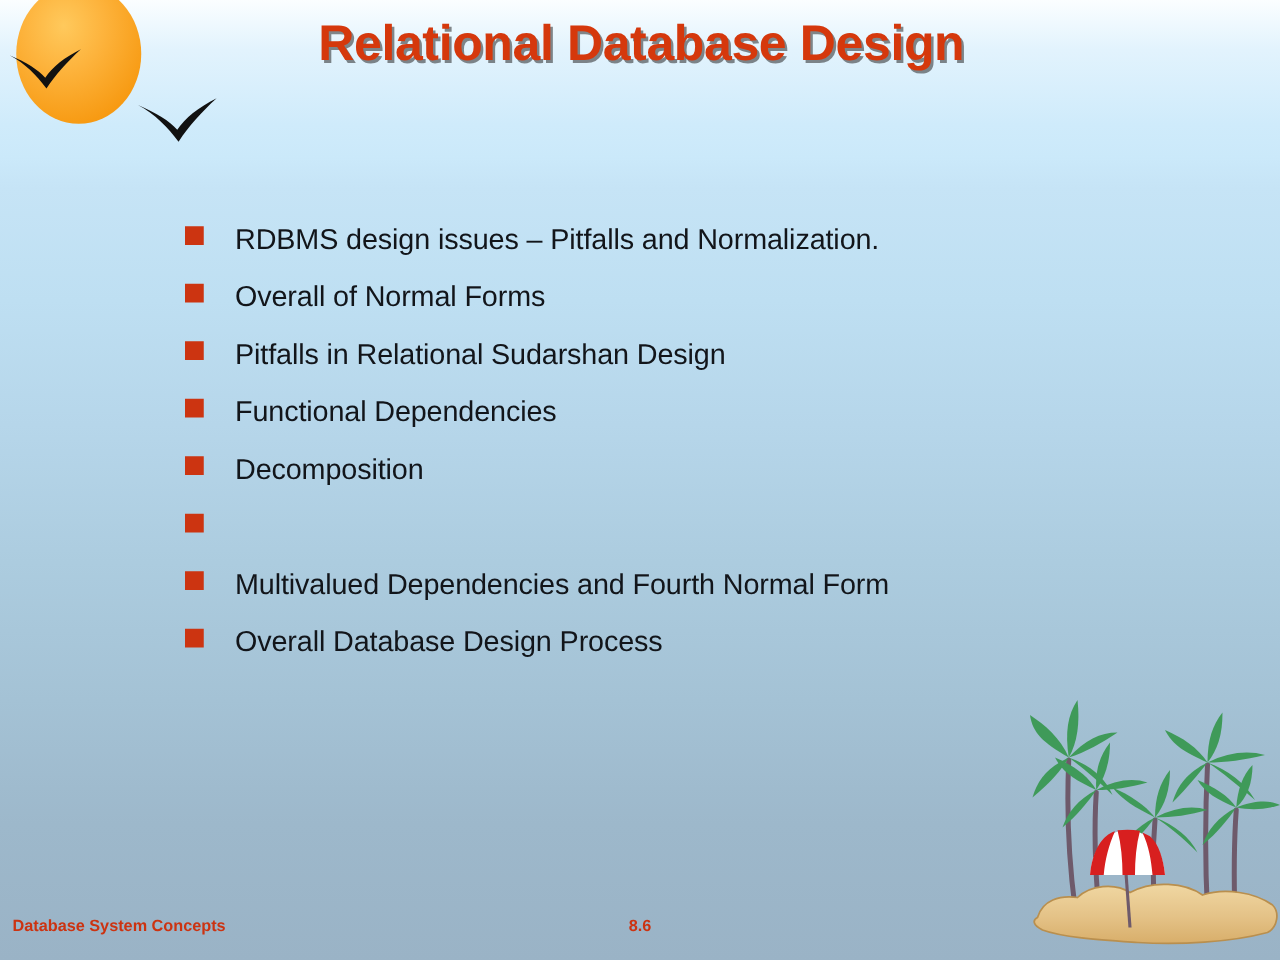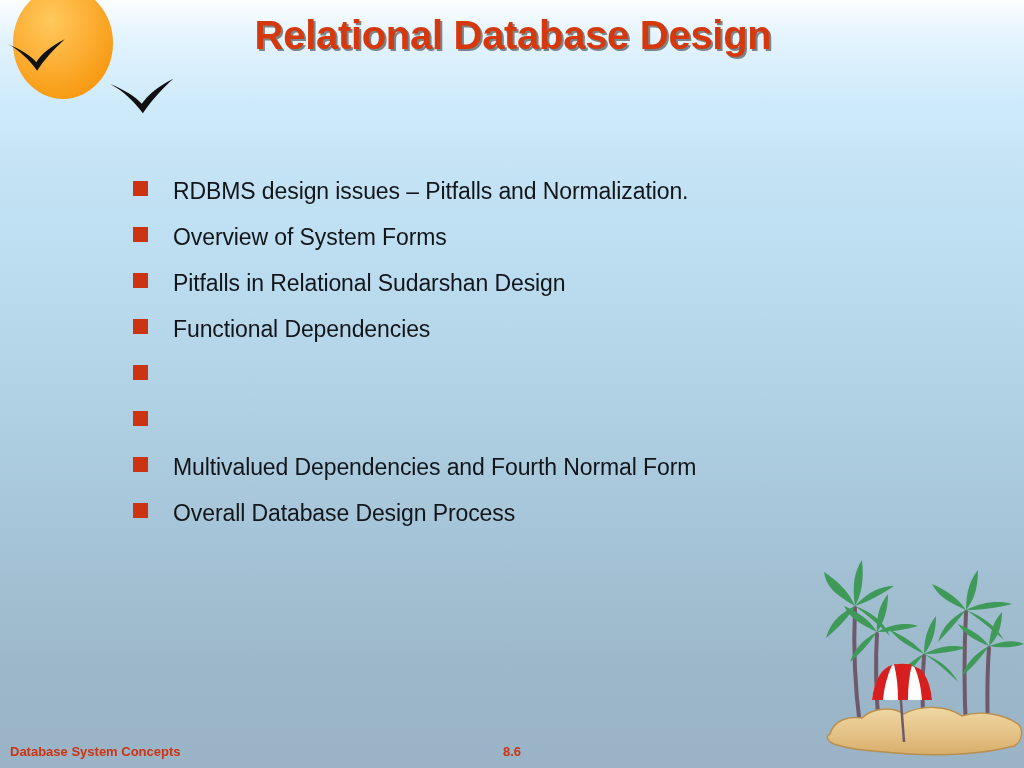--- a/index.html
+++ b/index.html
@@ -60,21 +60,21 @@
     line-height: 46px;
     letter-spacing: -0.3px;
     color: #d5380c;
     text-shadow: 2px 2px 0 rgba(40,40,40,0.55);
     white-space: nowrap;
   }
 
   
   .bullet-list {
     position: absolute;
-    left: 133px;
+    left: 148px;
     top: 168px;
     width: 800px;
     margin: 0;
     padding: 0;
     list-style: none;
   }
   .bullet-item {
     position: relative;
     height: 46px;
     line-height: 46px;
@@ -104,21 +104,21 @@
     bottom: 10px;
     width: 200px;
     height: 210px;
     pointer-events: none;
   }
 
   
   .footer {
     position: absolute;
     left: 0;
-    bottom: 0;
+    bottom: 11px;
     width: 916px;
     height: 32px;
   }
   .footer-text {
     position: absolute;
     font-family: "Liberation Sans", sans-serif;
     font-weight: bold;
     font-size: 13px;
     color: #cc3311;
     white-space: nowrap;
@@ -152,32 +152,33 @@
     <span class="slide-title">Relational Database Design</span>
   </div>
 
   <ul class="bullet-list">
     <li class="bullet-item">
       <span class="bullet-marker"></span>
       <span class="bullet-text">RDBMS design issues – Pitfalls and Normalization.</span>
     </li>
     <li class="bullet-item">
       <span class="bullet-marker"></span>
-      <span class="bullet-text">Overview of System Forms</span>
+      <span class="bullet-text">Overall of Normal Forms</span>
     </li>
     <li class="bullet-item">
       <span class="bullet-marker"></span>
       <span class="bullet-text">Pitfalls in Relational Sudarshan Design</span>
     </li>
     <li class="bullet-item">
       <span class="bullet-marker"></span>
       <span class="bullet-text">Functional Dependencies</span>
     </li>
     <li class="bullet-item">
       <span class="bullet-marker"></span>
+      <span class="bullet-text">Decomposition</span>
     </li>
     <li class="bullet-item">
       <span class="bullet-marker"></span>
     </li>
     <li class="bullet-item">
       <span class="bullet-marker"></span>
       <span class="bullet-text">Multivalued Dependencies and Fourth Normal Form</span>
     </li>
     <li class="bullet-item">
       <span class="bullet-marker"></span>

